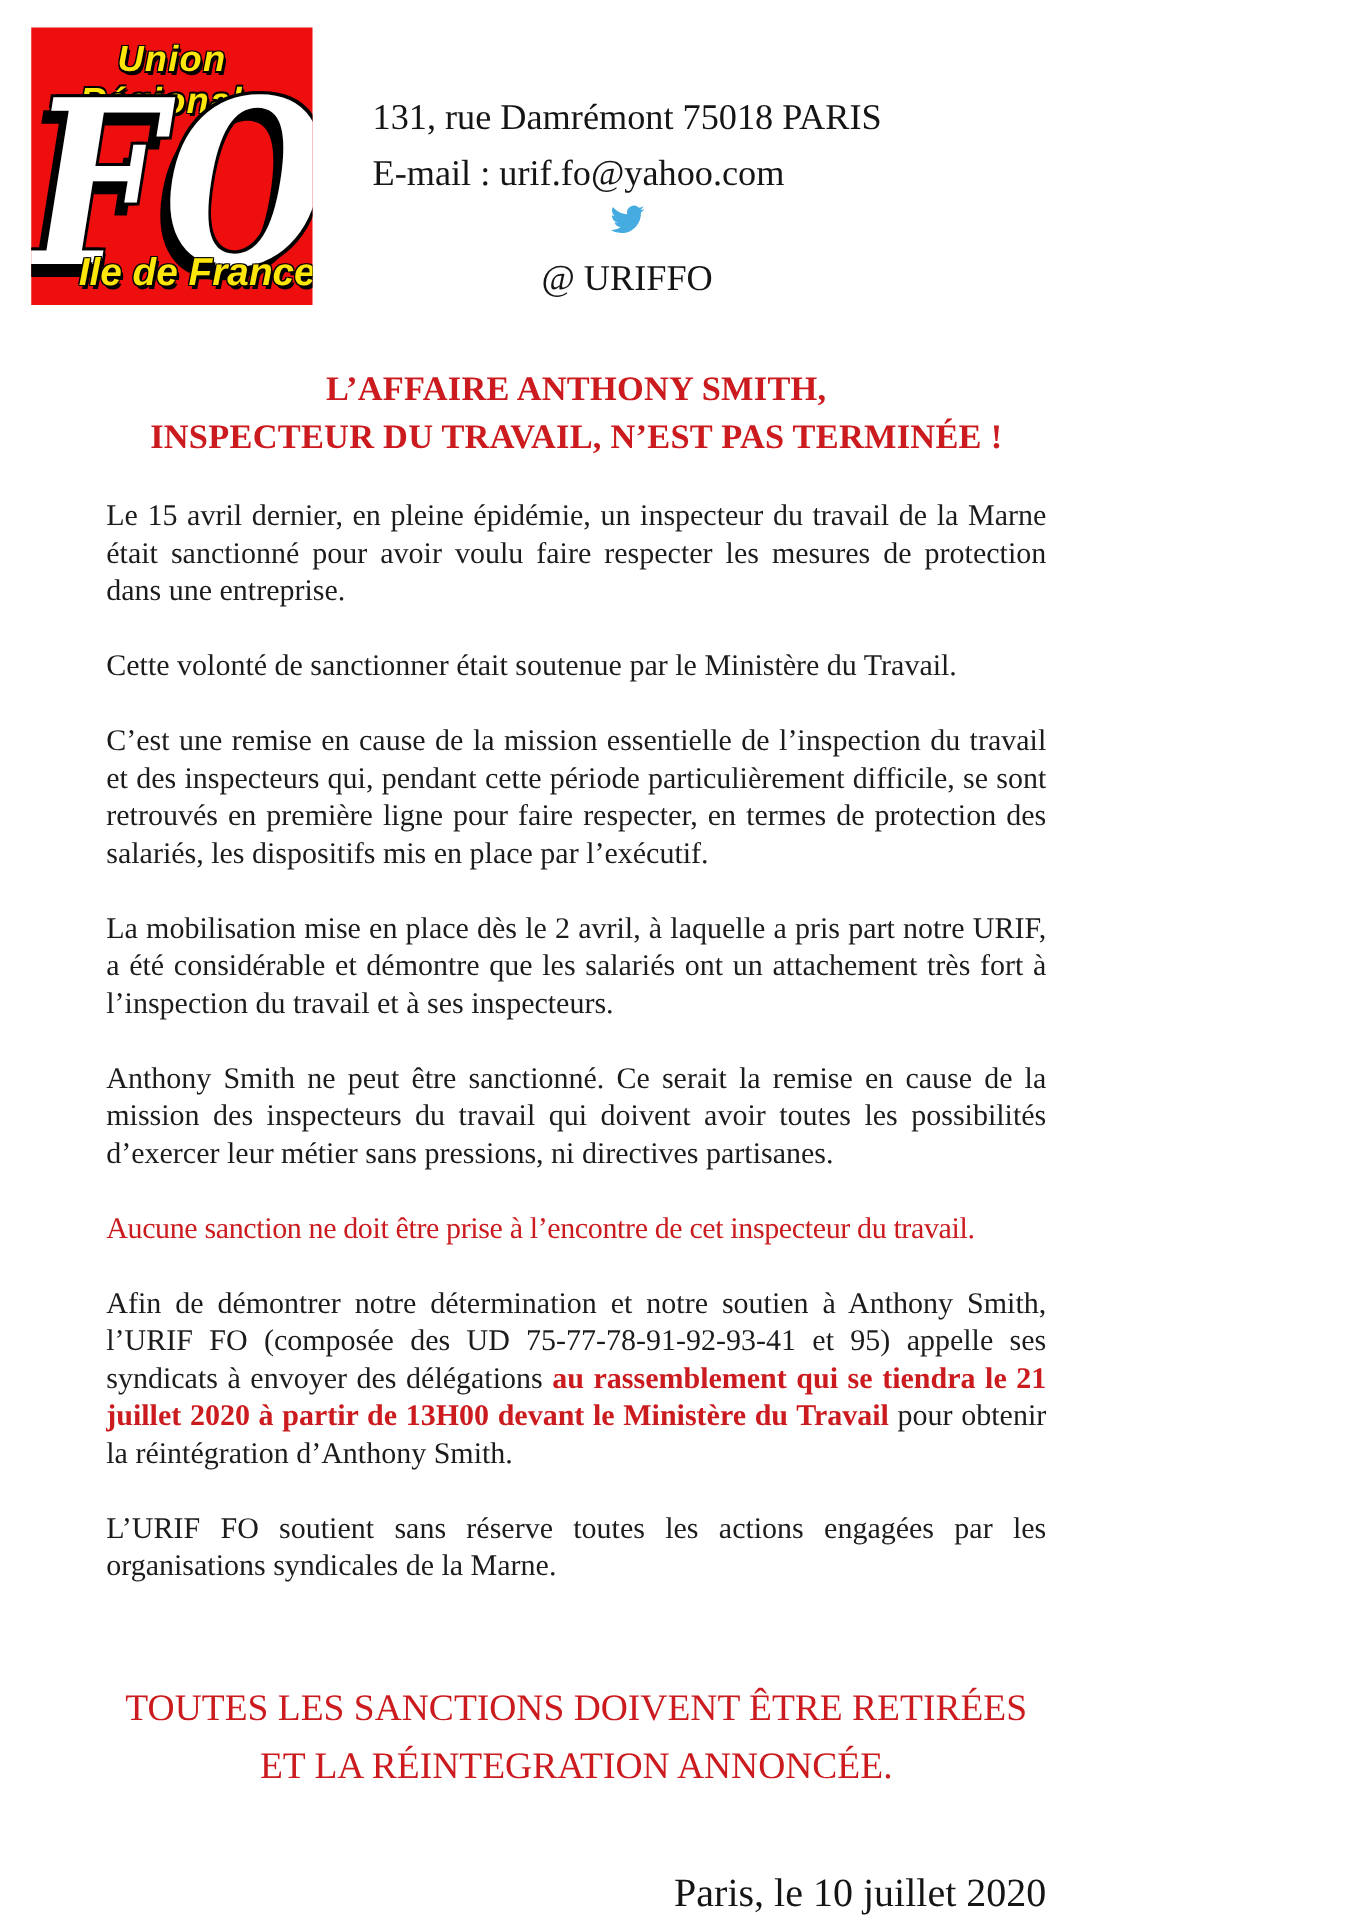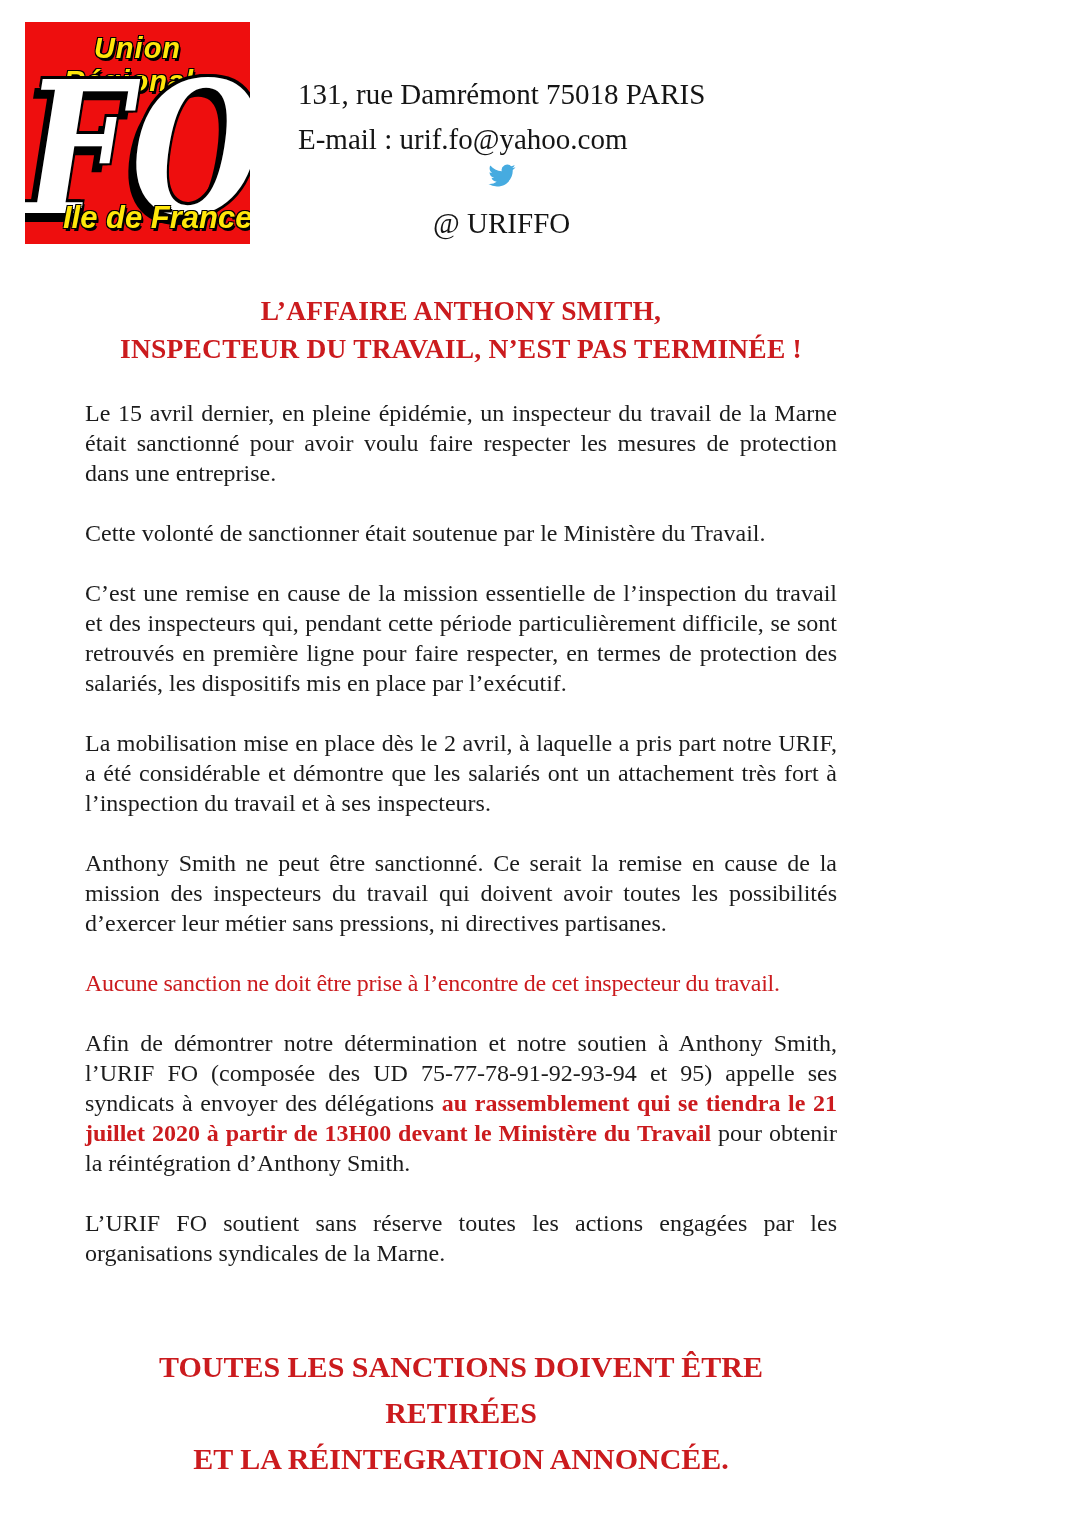--- a/index.html
+++ b/index.html
@@ -93,21 +93,21 @@
     color:var(--red);
     letter-spacing:-.3px;
   }
   .redbold{
     font-weight:bold;
     color:var(--red);
   }
   .slogan{
     margin-top:76px;
     text-align:center;
-    font-weight:bold;
+    font-weight:normal;
     font-size:30px;
     line-height:46px;
     color:var(--red);
   }
   .dateline{
     margin-top:62px;
     text-align:right;
     font-size:32px;
     line-height:32px;
     color:#151515;
@@ -146,21 +146,21 @@
     </div>
 
     <p class="para">Le 15 avril dernier, en pleine épidémie, un inspecteur du travail de la Marne était sanctionné pour avoir voulu faire respecter les mesures de protection dans une entreprise.</p>
     <p class="para">Cette volonté de sanctionner était soutenue par le Ministère du Travail.</p>
     <p class="para">C’est une remise en cause de la mission essentielle de l’inspection du travail et des inspecteurs qui, pendant cette période particulièrement difficile, se sont retrouvés en première ligne pour faire respecter, en termes de protection des salariés, les dispositifs mis en place par l’exécutif.</p>
     <p class="para">La mobilisation mise en place dès le 2 avril, à laquelle a pris part notre URIF, a été considérable et démontre que les salariés ont un attachement très fort à l’inspection du travail et à ses inspecteurs.</p>
     <p class="para">Anthony Smith ne peut être sanctionné. Ce serait la remise en cause de la mission des inspecteurs du travail qui doivent avoir toutes les possibilités d’exercer leur métier sans pressions, ni directives partisanes.</p>
 
     <p class="para callout">Aucune sanction ne doit être prise à l’encontre de cet inspecteur du travail.</p>
 
-    <p class="para"><span>Afin de démontrer notre détermination et notre soutien à Anthony Smith, l’URIF FO (composée des UD 75-77-78-91-92-93-94 et 95) appelle ses syndicats à envoyer des délégations </span><span class="redbold">au rassemblement qui se tiendra le 21 juillet 2020 à partir de 13H00 devant le Ministère du Travail</span><span> pour obtenir la réintégration d’Anthony Smith.</span></p>
+    <p class="para"><span>Afin de démontrer notre détermination et notre soutien à Anthony Smith, l’URIF FO (composée des UD 75-77-78-91-92-93-41 et 95) appelle ses syndicats à envoyer des délégations </span><span class="redbold">au rassemblement qui se tiendra le 21 juillet 2020 à partir de 13H00 devant le Ministère du Travail</span><span> pour obtenir la réintégration d’Anthony Smith.</span></p>
 
     <p class="para">L’URIF FO soutient sans réserve toutes les actions engagées par les organisations syndicales de la Marne.</p>
 
     <div class="slogan">
       <div>TOUTES LES SANCTIONS DOIVENT ÊTRE RETIRÉES</div>
       <div>ET LA RÉINTEGRATION ANNONCÉE.</div>
     </div>
 
     <div class="dateline">Paris, le 10 juillet 2020</div>
 

